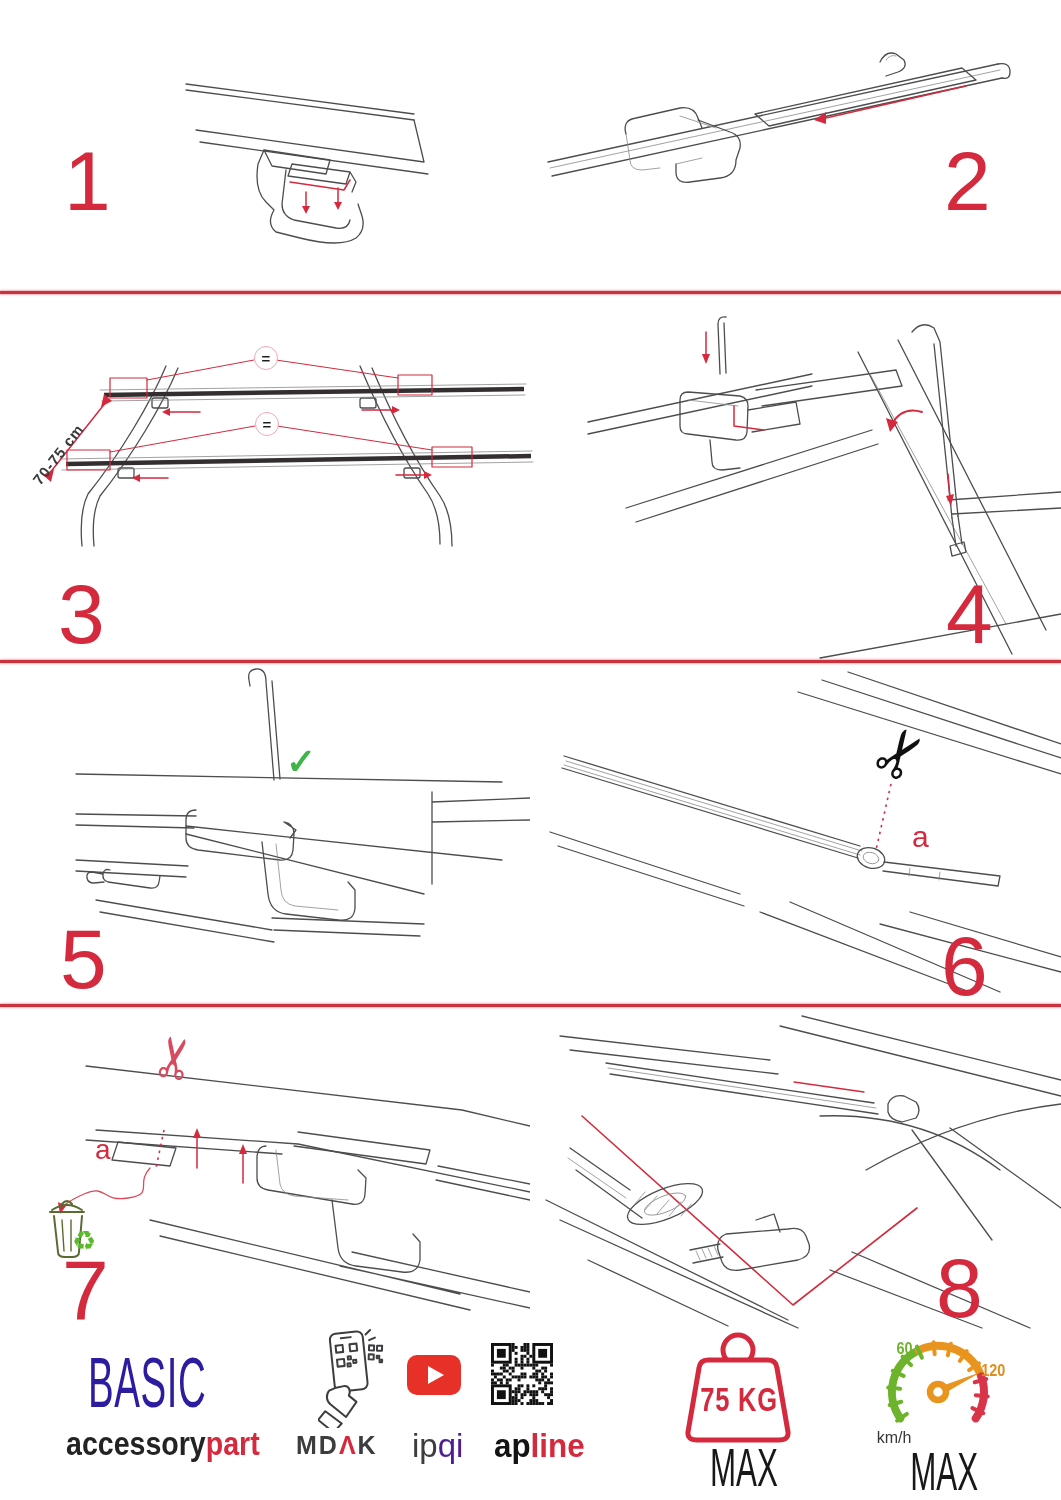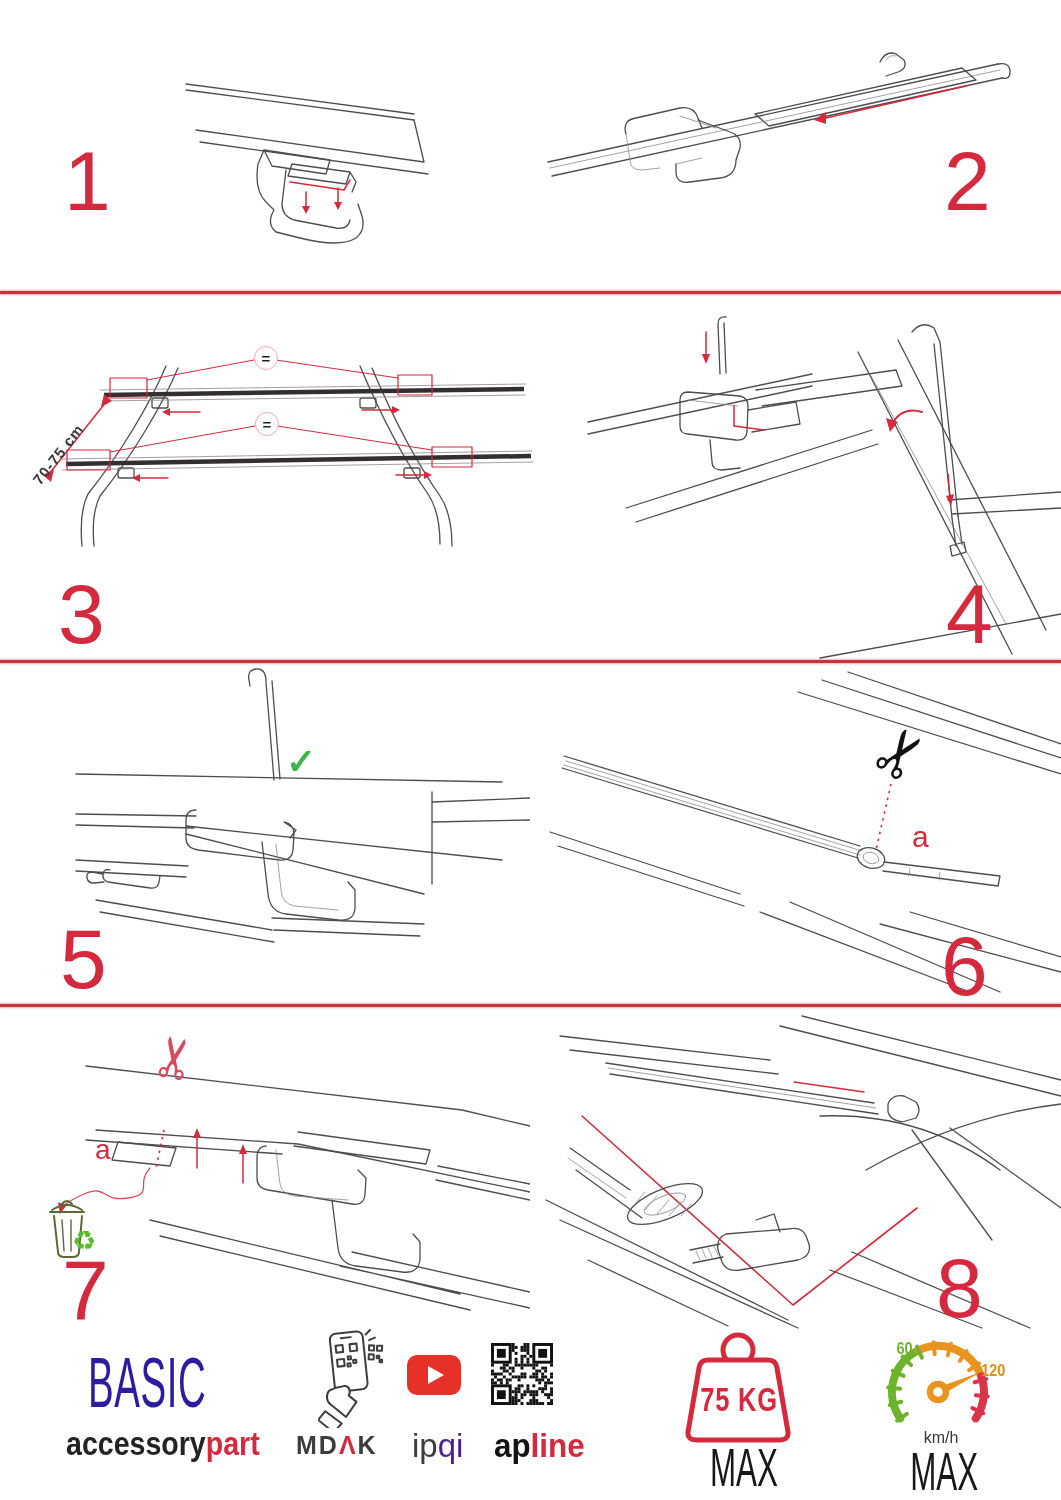--- a/index.html
+++ b/index.html
@@ -40,21 +40,21 @@
           transform:scaleX(.95);transform-origin:left top;}
   .apline .red{color:#d5293d;}
   .icon-svg{position:absolute;}
   .yt{position:absolute;left:407px;top:1355px;}
   .kg-label{position:absolute;left:664px;top:1382px;width:150px;text-align:center;color:#d5293d;
             font-size:34px;font-weight:700;letter-spacing:1px;transform:scaleX(.75);line-height:1;}
   .max{position:absolute;font-size:54px;font-weight:500;color:#18181a;line-height:1;text-align:center;
        transform:scaleX(.58);}
   .max-weight{left:689px;top:1440px;width:100px;}
   .max-speed{left:888px;top:1444px;width:106px;}
-  .kmh{position:absolute;left:889px;top:1430px;width:104px;text-align:center;font-size:16px;color:#37373a;line-height:1;}
+  .kmh{position:absolute;left:842px;top:1430px;width:104px;text-align:center;font-size:16px;color:#37373a;line-height:1;}
   .spd-min{position:absolute;left:895px;top:1340px;color:#6db32c;font-size:17px;font-weight:700;line-height:1;transform:scaleX(.85);}
   .spd-max{position:absolute;left:979px;top:1362px;color:#e08d1d;font-size:17px;font-weight:700;line-height:1;transform:scaleX(.85);}
 </style>
 </head>
 <body>
 
 <div class="page">
 
   <div class="divider" style="top:291px"></div>
   <div class="divider" style="top:660px"></div>

